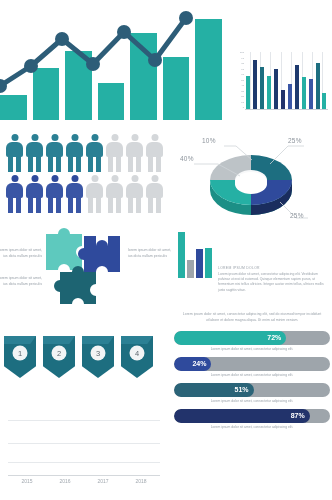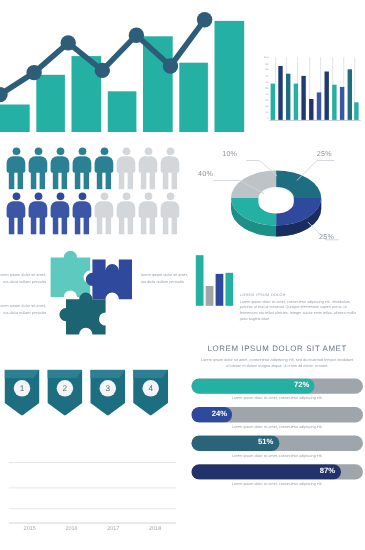--- a/index.html
+++ b/index.html
@@ -340,21 +340,20 @@
         <div class="num">3</div>
       </div>
       <div class="shield">
         <div class="flag"></div>
         <div class="fold"></div>
         <div class="num">4</div>
       </div>
     </div>
 
     <div class="panel">
-      <div class="ptitle">LOREM IPSUM DOLOR SIT AMET</div>
       <div class="pdesc">Lorem ipsum dolor sit amet, consectetur adipiscing elit, sed do eiusmod tempor incididunt ut labore et dolore magna aliqua. Ut enim ad minim veniam.</div>
 
       <div class="prog">
         <div class="track">
           <div class="fill" style="width:72%;background:#25b0a4">
             <span>72%</span>
           </div>
         </div>
         <div class="plabel">Lorem ipsum dolor sit amet, consectetur adipiscing elit.</div>
       </div>

